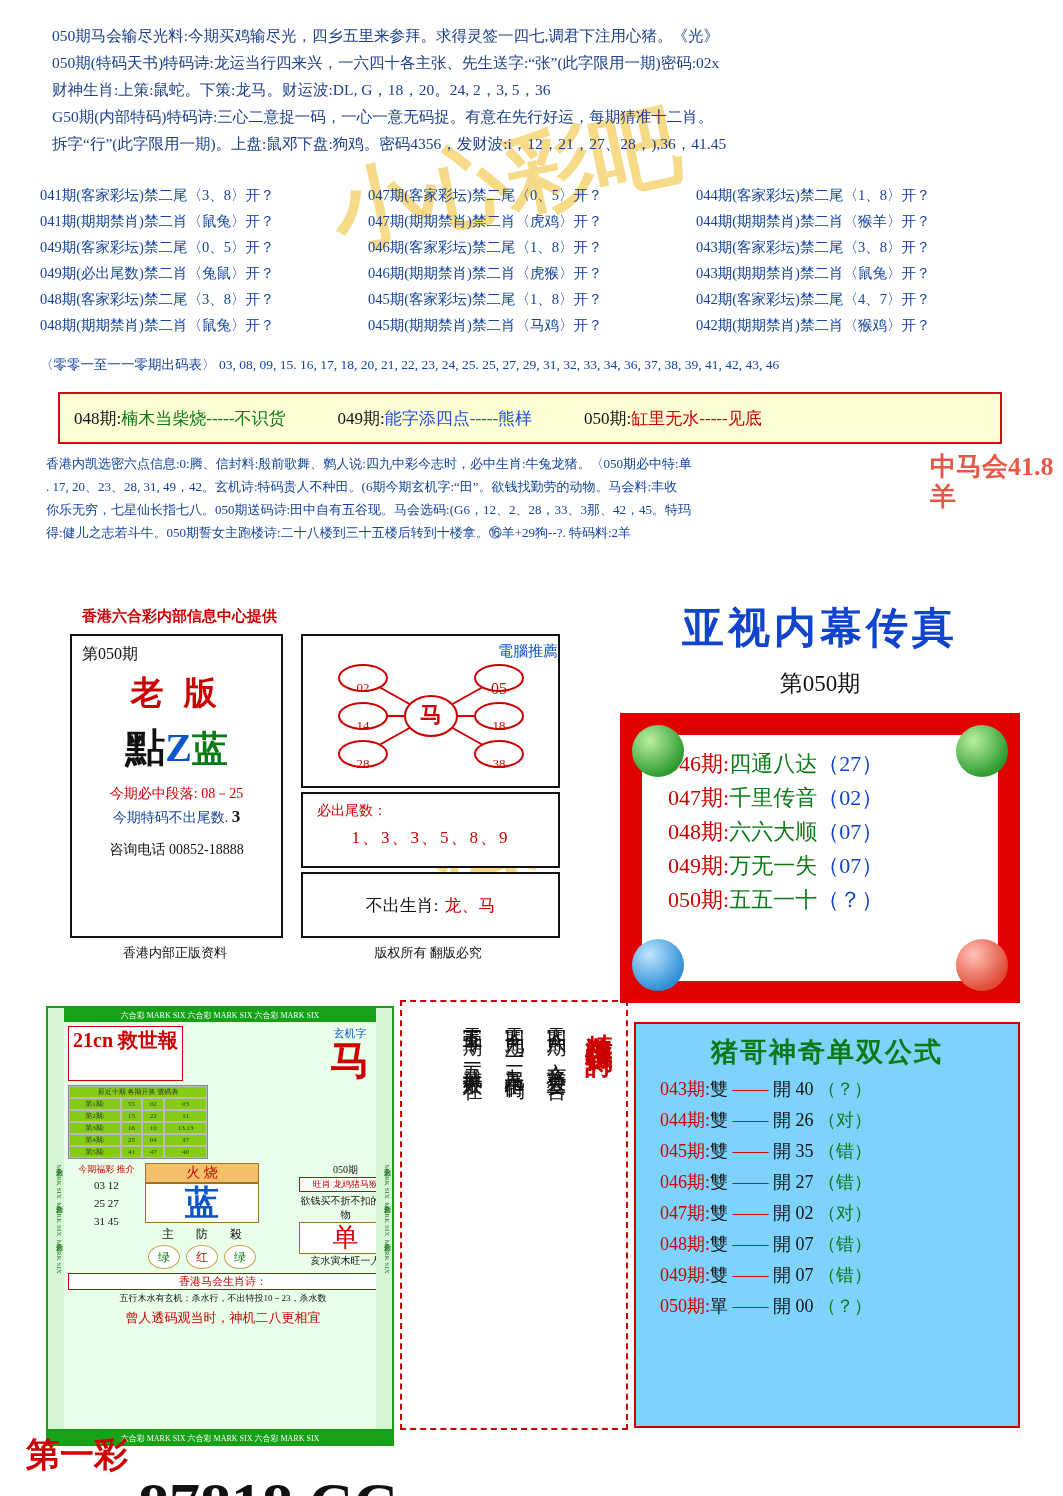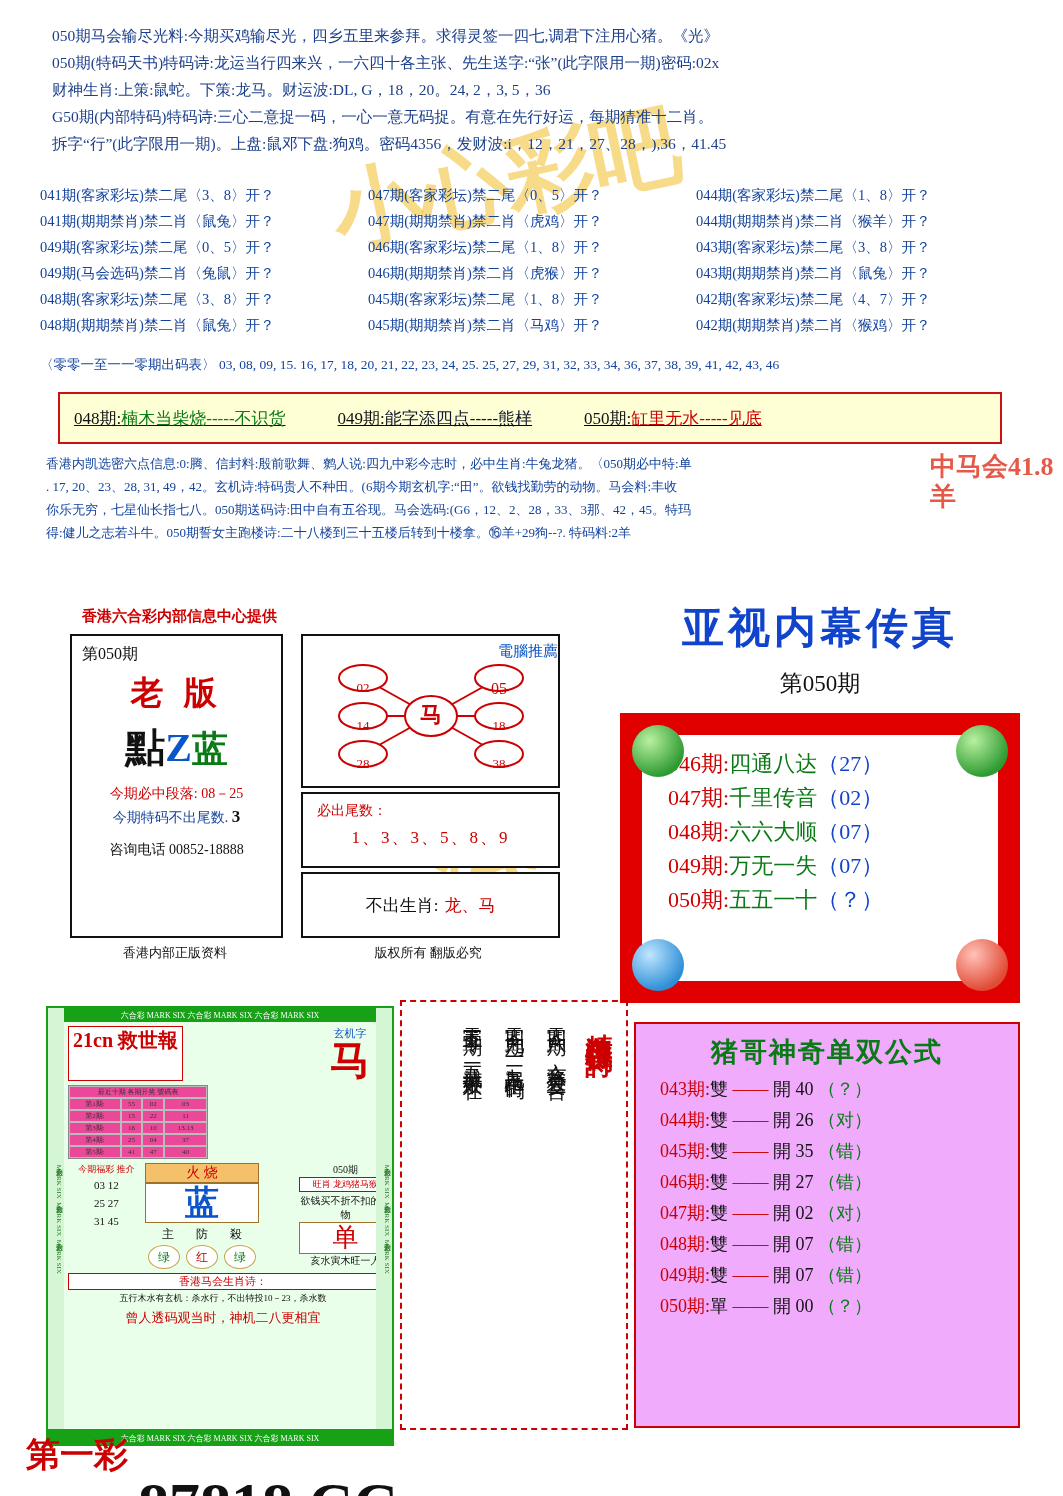--- a/index.html
+++ b/index.html
@@ -18,28 +18,28 @@
   .ban-wrap{position:absolute;left:40px;top:182px;width:985px;}
   .ban-row{display:flex;line-height:26px;}
   .ban-cell{width:328px;font-size:14.5px;color:#12429c;white-space:nowrap;}
 
   
   .chuma{position:absolute;left:40px;top:356px;width:990px;font-size:13.5px;color:#12429c;white-space:nowrap;}
 
   
   .ybanner{position:absolute;left:58px;top:392px;width:940px;height:48px;
     background:#ffffd6;border:2px solid #cc1111;display:flex;align-items:center;}
-  .ybanner .seg{font-size:17px;white-space:nowrap;text-decoration:underline;}
+  .ybanner .seg{font-size:17px;white-space:nowrap;}
   .ybanner .s1{margin-left:14px;color:#111;}
   .ybanner .s2{margin-left:52px;}
   .ybanner .s3{margin-left:52px;}
   .ybanner .num{color:#111;}
   .ybanner .grn{color:#0a7a16;}
   .ybanner .red{color:#c00;}
-  .ybanner .blu{color:#0f172a;}
+  .ybanner .blu{color:#1d4ed8;}
 
   
   .dense{position:absolute;left:46px;top:452px;width:975px;}
   .dense div{font-size:13px;color:#12429c;line-height:23px;white-space:nowrap;}
 
   
   .wm{position:absolute;color:rgba(240,190,40,.55);font-weight:bold;
       font-family:"Liberation Serif",serif;pointer-events:none;}
   .wm1{left:330px;top:120px;font-size:88px;transform:rotate(-12deg);}
   .wm2{left:150px;top:630px;font-size:120px;transform:rotate(-20deg);}
@@ -103,21 +103,21 @@
   .poster .edge{position:absolute;top:0;bottom:0;width:16px;background:#d4f6d4;
                 font-size:7px;color:#2a7a2a;writing-mode:vertical-rl;text-align:center;}
   .poster .edge.l{left:0;} .poster .edge.r{right:0;}
   .pstrip{height:14px;background:#17a117;color:#fff;font-size:8px;
           display:flex;align-items:center;justify-content:space-around;}
   .p-head{display:flex;margin:4px 0 0 20px;}
   .p-logo{font-size:20px;color:#c00;font-weight:bold;border:1px solid #c00;padding:0 4px;background:#fff;}
   .p-ma{margin-left:auto;margin-right:22px;text-align:center;}
   .p-ma .lbl{font-size:11px;color:#0a55c9;}
   .p-ma .big{font-size:40px;color:#c00;font-weight:bold;line-height:40px;}
-  .p-table{margin:4px 0 0 20px;width:140px;border:1px solid #888;background:#ec4899;font-size:7px;}
+  .p-table{margin:4px 0 0 20px;width:140px;border:1px solid #888;background:#84cc16;font-size:7px;}
   .p-table td{border:1px solid #bbb;text-align:center;color:#333;padding:0;}
   .p-mid{display:flex;margin-top:4px;}
   .p-left-col{width:86px;margin-left:20px;}
   .p-left-col .cap{font-size:9px;color:#c00;text-align:center;}
   .p-num{font-size:11px;color:#111;text-align:center;line-height:18px;}
   .p-center{width:118px;text-align:center;}
   .p-huoshao{background:#f4c06a;border:1px solid #a0712a;font-size:14px;color:#c00;}
   .p-lan{font-size:34px;color:#0a55c9;font-weight:bold;line-height:38px;background:#fff;border:1px solid #a0712a;}
   .p-right{width:104px;font-size:9px;margin-left:40px;}
   .p-right .rw{background:#fff;border:1px solid #c00;margin-bottom:2px;color:#c00;text-align:center;font-size:9px;}
@@ -136,21 +136,21 @@
   
   .poem{position:absolute;left:400px;top:1000px;width:228px;height:430px;
         border:2px dashed #c00;box-sizing:border-box;display:flex;
         flex-direction:row-reverse;justify-content:flex-start;padding:10px 6px;}
   .poem .col{writing-mode:vertical-rl;text-orientation:upright;
              font-size:20px;line-height:30px;color:#111;margin:0 6px;letter-spacing:3px;}
   .poem .col.title{font-size:27px;color:#c00;font-weight:bold;letter-spacing:4px;}
 
   
   .zhuge{position:absolute;left:634px;top:1022px;width:386px;height:406px;
-         border:2px solid #c00;background:#f0abfc;box-sizing:border-box;}
+         border:2px solid #c00;background:#7dd3fc;box-sizing:border-box;}
   .zhuge .hd{text-align:center;font-size:27px;color:#0a7a16;font-weight:bold;margin-top:10px;letter-spacing:2px;}
   .zg-line{font-size:18px;margin:7px 0 0 24px;white-space:nowrap;}
   .zg-line .p{color:#c00;}
   .zg-line .k{color:#111;}
   .zg-line .d{color:#c00;}
   .zg-line .n{color:#111;}
   .zg-line .r{color:#0a7a16;}
 
   
   .brand{position:absolute;left:26px;top:1432px;display:flex;align-items:center;}
@@ -190,21 +190,21 @@
       <div class="ban-cell">041期(期期禁肖)禁二肖〈鼠兔〉开？</div>
       <div class="ban-cell">047期(期期禁肖)禁二肖〈虎鸡〉开？</div>
       <div class="ban-cell">044期(期期禁肖)禁二肖〈猴羊〉开？</div>
     </div>
     <div class="ban-row">
       <div class="ban-cell">049期(客家彩坛)禁二尾〈0、5〉开？</div>
       <div class="ban-cell">046期(客家彩坛)禁二尾〈1、8〉开？</div>
       <div class="ban-cell">043期(客家彩坛)禁二尾〈3、8〉开？</div>
     </div>
     <div class="ban-row">
-      <div class="ban-cell">049期(马会选码)禁二肖〈兔鼠〉开？</div>
+      <div class="ban-cell">049期(必出尾数)禁二肖〈兔鼠〉开？</div>
       <div class="ban-cell">046期(期期禁肖)禁二肖〈虎猴〉开？</div>
       <div class="ban-cell">043期(期期禁肖)禁二肖〈鼠兔〉开？</div>
     </div>
     <div class="ban-row">
       <div class="ban-cell">048期(客家彩坛)禁二尾〈3、8〉开？</div>
       <div class="ban-cell">045期(客家彩坛)禁二尾〈1、8〉开？</div>
       <div class="ban-cell">042期(客家彩坛)禁二尾〈4、7〉开？</div>
     </div>
     <div class="ban-row">
       <div class="ban-cell">048期(期期禁肖)禁二肖〈鼠兔〉开？</div>

